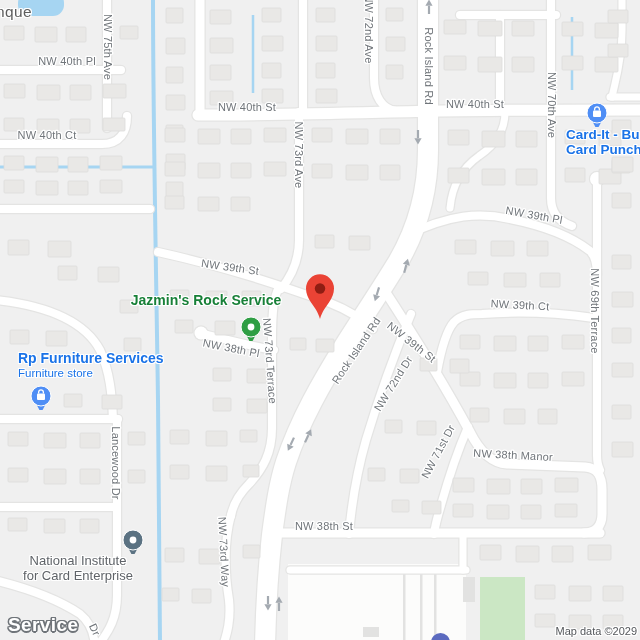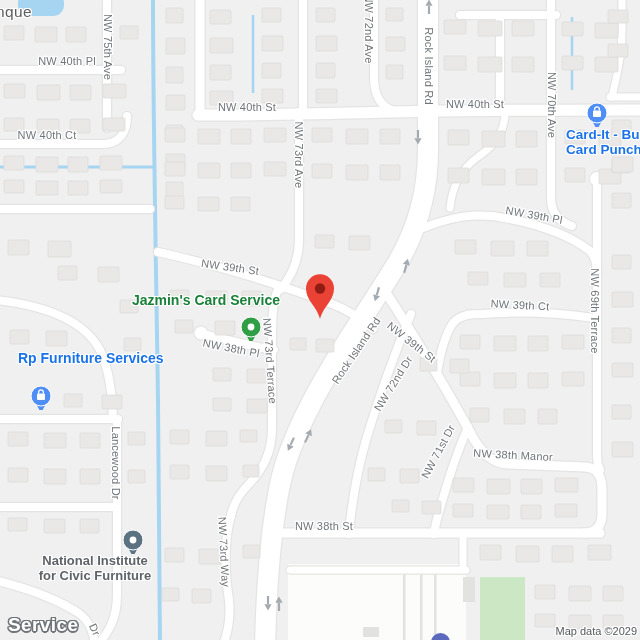--- a/index.html
+++ b/index.html
@@ -390,32 +390,33 @@
         <text class="street-label" transform="translate(223,552) rotate(87)">NW 73rd Way</text>
         <text class="street-label" transform="translate(115,463) rotate(90)">Lancewood Dr</text>
         <text class="street-label" transform="translate(94,630) rotate(65)">Dr</text>
       </g>
   </svg>
 
   <div id="locality-label" class="halo">nque</div>
 
   <div id="poi-root">
       <div class="poi-label halo center" style="font-size: 14px; color: rgb(24, 128, 56); top: 293px; left: 206px; transform: translateX(-50%);">
-        <span style="display: block;">Jazmin's Card Service</span>
+        <span style="display: block;">Jazmin's Rock Service</span>
       </div>
       <div class="poi-label halo" style="font-size: 14px; color: rgb(26, 115, 232); top: 351px; left: 18px;">
         <span style="display: block;">Rp Furniture Services</span>
+        <span class="poi-sub">Furniture store</span>
       </div>
       <div class="poi-label halo" style="font-size: 13.5px; color: rgb(26, 115, 232); top: 128px; left: 566px;">
         <span style="display: block;">Card-It - Bu</span>
         <span style="display: block;">Card Punch</span>
       </div>
-      <div class="poi-label halo center" style="font-size: 13px; color: rgb(95, 99, 104); font-weight: bold; top: 554px; left: 95px; transform: translateX(-50%);">
+      <div class="poi-label halo center" style="font-size: 13px; color: rgb(95, 99, 104); font-weight: normal; top: 554px; left: 78px; transform: translateX(-50%);">
         <span style="display: block;">National Institute</span>
-        <span style="display: block;">for Civic Furniture</span>
+        <span style="display: block;">for Card Enterprise</span>
       </div>
     </div>
   <div id="pin-root">
       <div class="pin" style="left: 239px; top: 309px;"><svg width="24" height="32" viewBox="-12 -12 24 20">
       <path d="M0,17 L-5,7.5 L5,7.5 Z" fill="#2f9e44"></path>
       <circle r="10" fill="#2f9e44" stroke="#ffffff" stroke-width="1"></circle>
       <circle r="3.4" fill="#fff"></circle>
         </svg></div>
       <div class="pin" style="left: 29px; top: 378px;"><svg width="24" height="32" viewBox="-12 -12 24 20">
       <path d="M0,17 L-5,7.5 L5,7.5 Z" fill="#4f8ef5"></path>

